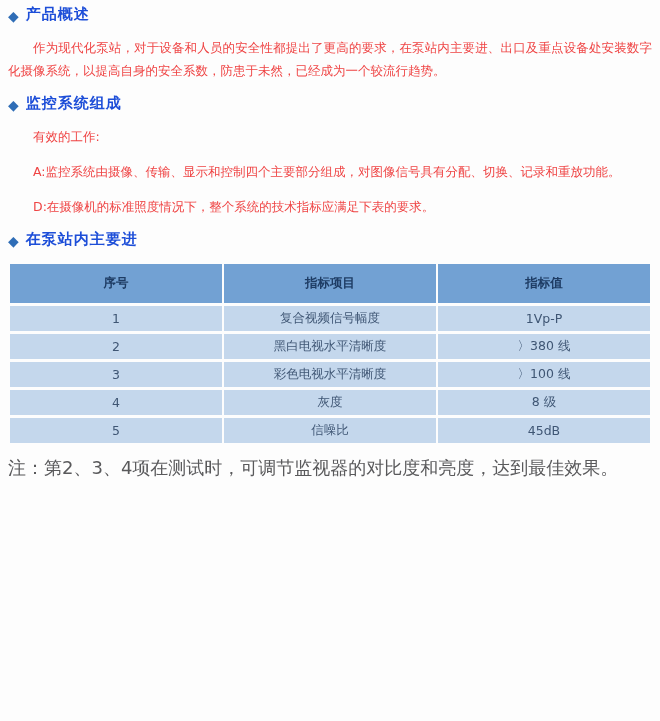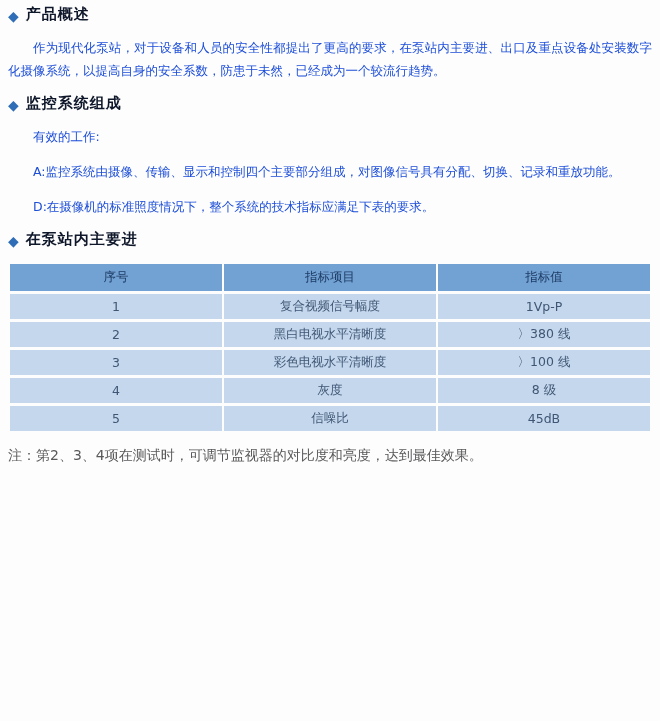--- a/index.html
+++ b/index.html
@@ -25,57 +25,57 @@
   .sec:first-child { margin-top: 3px; }
   .diamond {
     color: #2f6db6;
     font-size: 14px;
     line-height: 1;
     transform: translateY(1px);
   }
   .sec-title {
     font-size: 15px;
     font-weight: bold;
-    color: #0f172a;
+    color: #1d4ed8;
     letter-spacing: 1px;
   }
   .body {
     font-size: 12.5px;
-    color: #1d4ed8;
+    color: #ef4444;
     line-height: 23px;
     text-align: justify;
     margin: 12px 0;
   }
   .indent { text-indent: 2em; }
   .spec-table {
     width: 100%;
     margin: 12px 0 10px 0;
     border-collapse: separate;
     border-spacing: 2px 3px;
     table-layout: fixed;
   }
   .spec-table th {
     background: #72a1d3;
     color: #1e3c64;
     font-size: 12.5px;
-    font-weight: normal;
+    font-weight: bold;
     text-align: center;
-    padding: 5px 4px;
+    padding: 11px 4px;
     height: 25px;
   }
   .spec-table td {
     background: #c4d7ec;
     color: #3f5674;
     font-size: 12.5px;
     text-align: center;
     padding: 4px 4px;
     height: 25px;
   }
   .note {
-    font-size: 14px;
+    font-size: 18px;
     color: #59595b;
     line-height: 23px;
     margin: 10px 0 4px 0;
   }
 </style>
 </head>
 <body>
 
 <div class="page">
 

